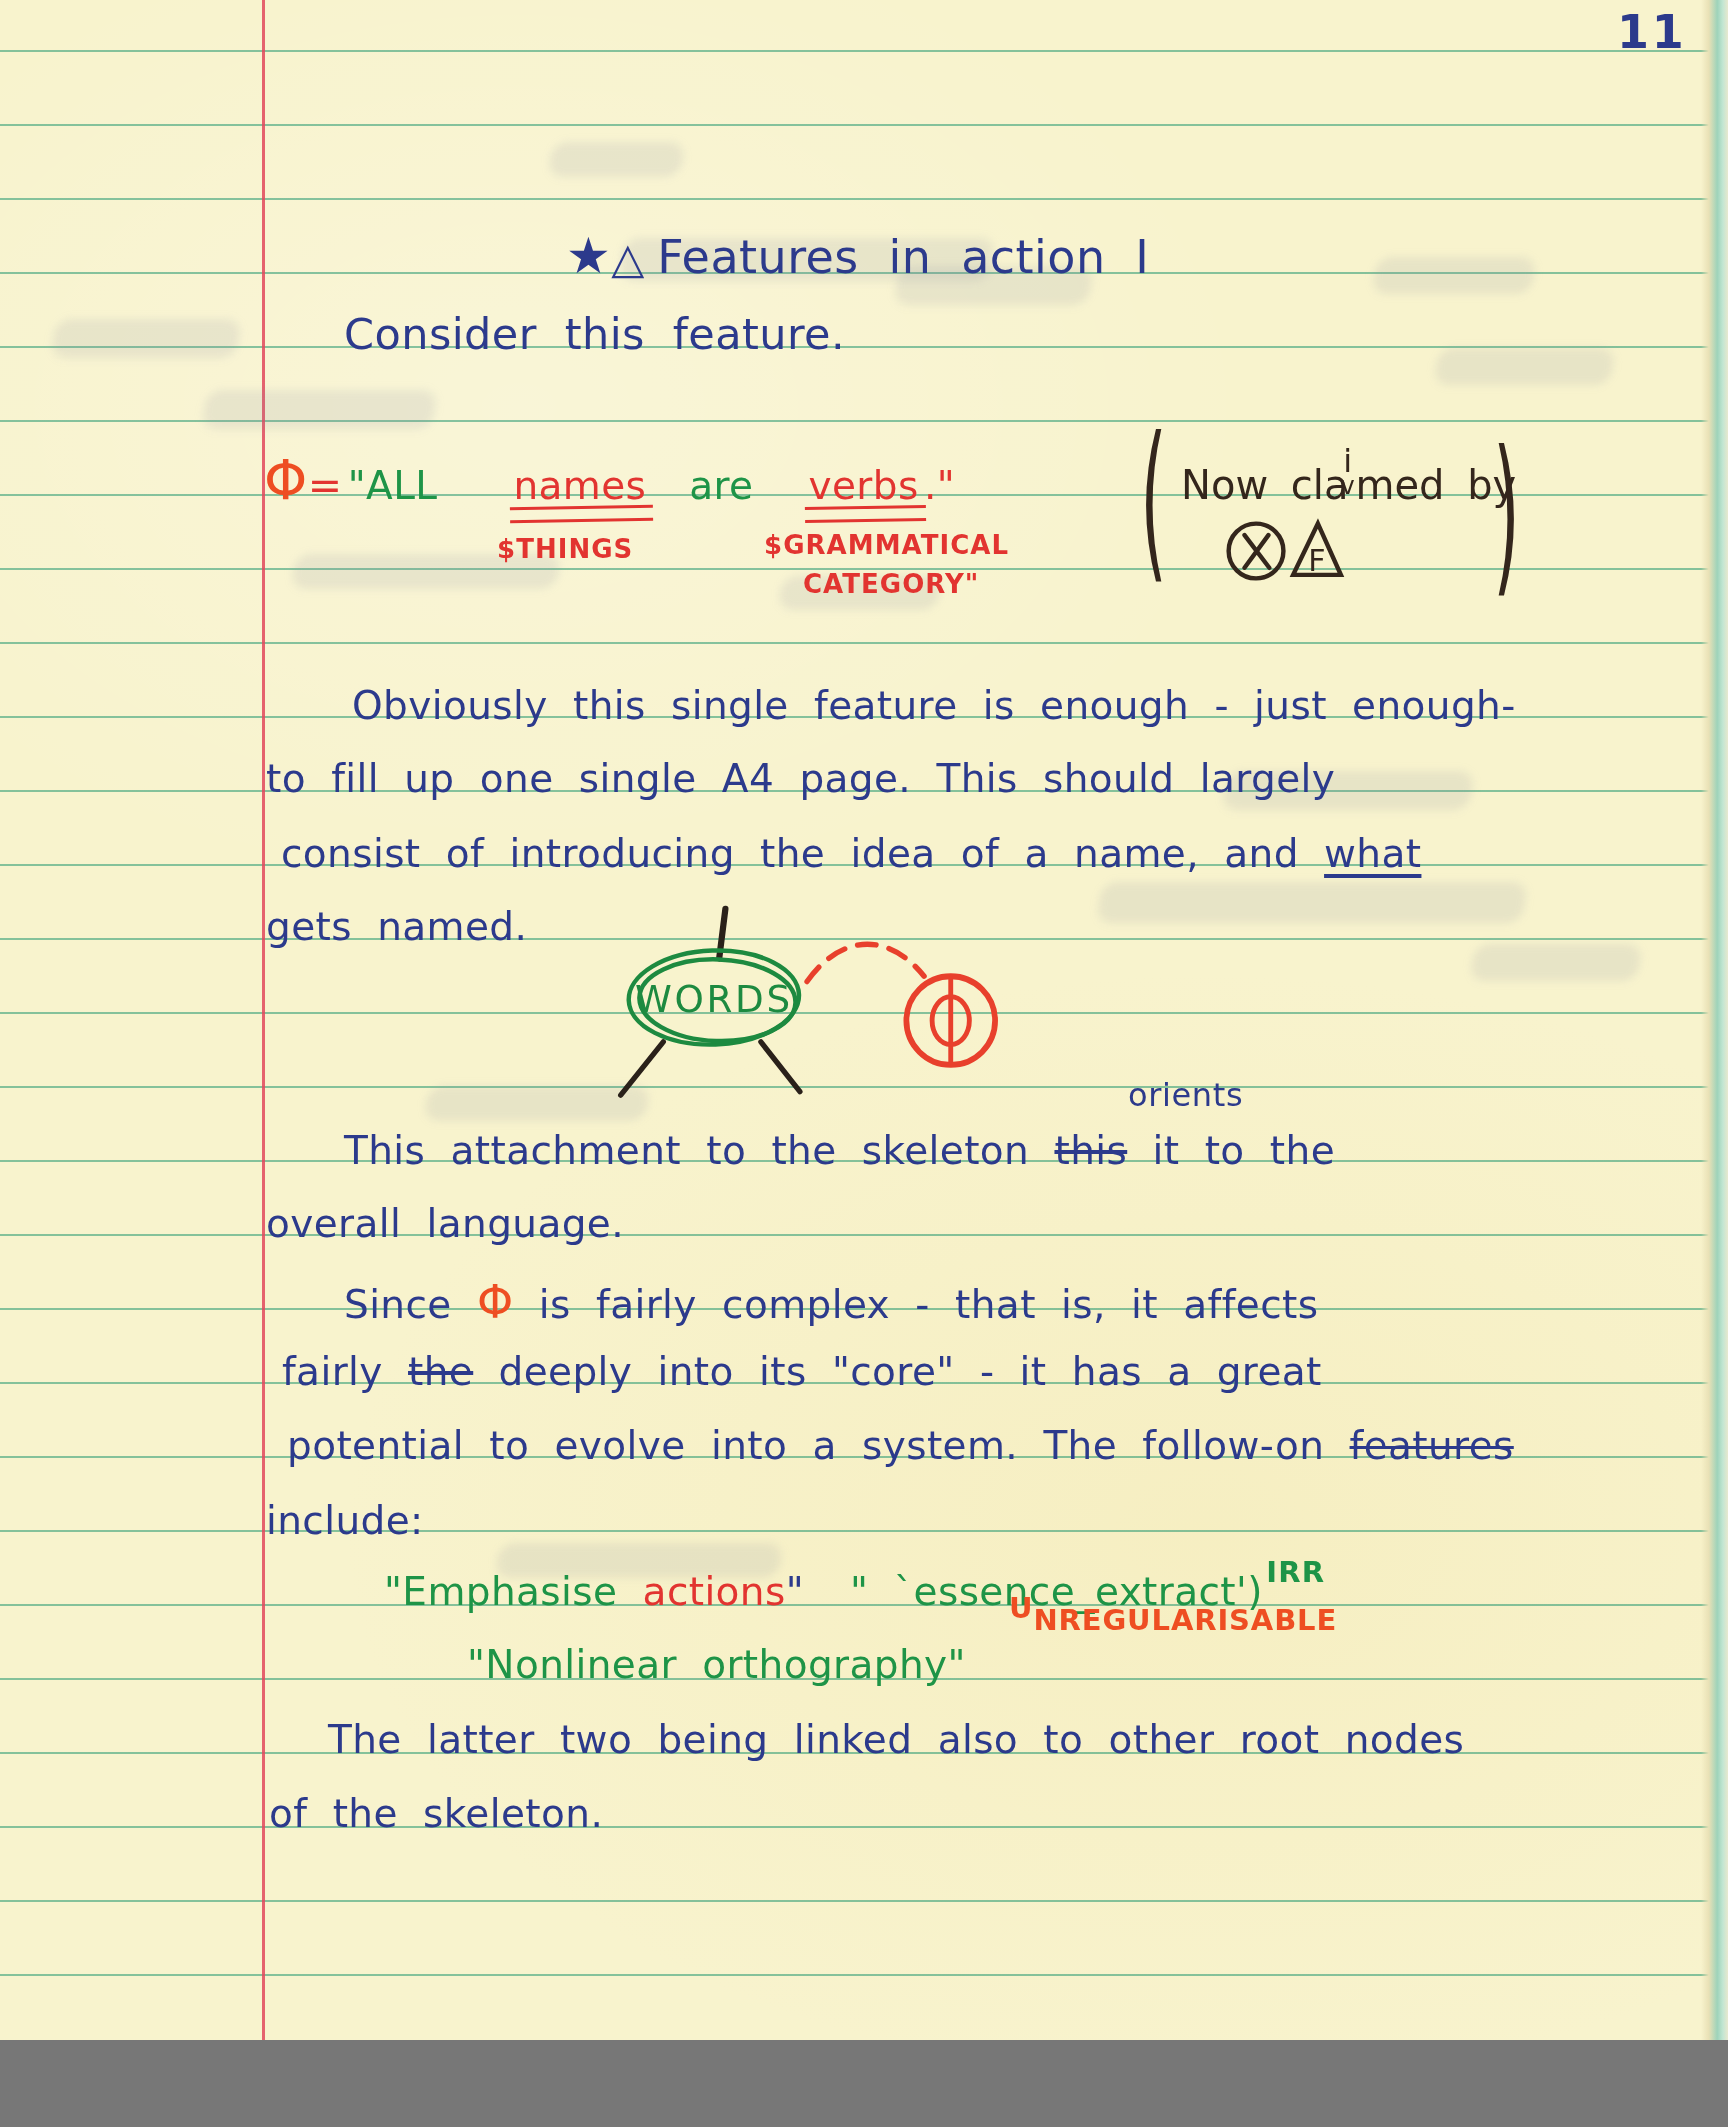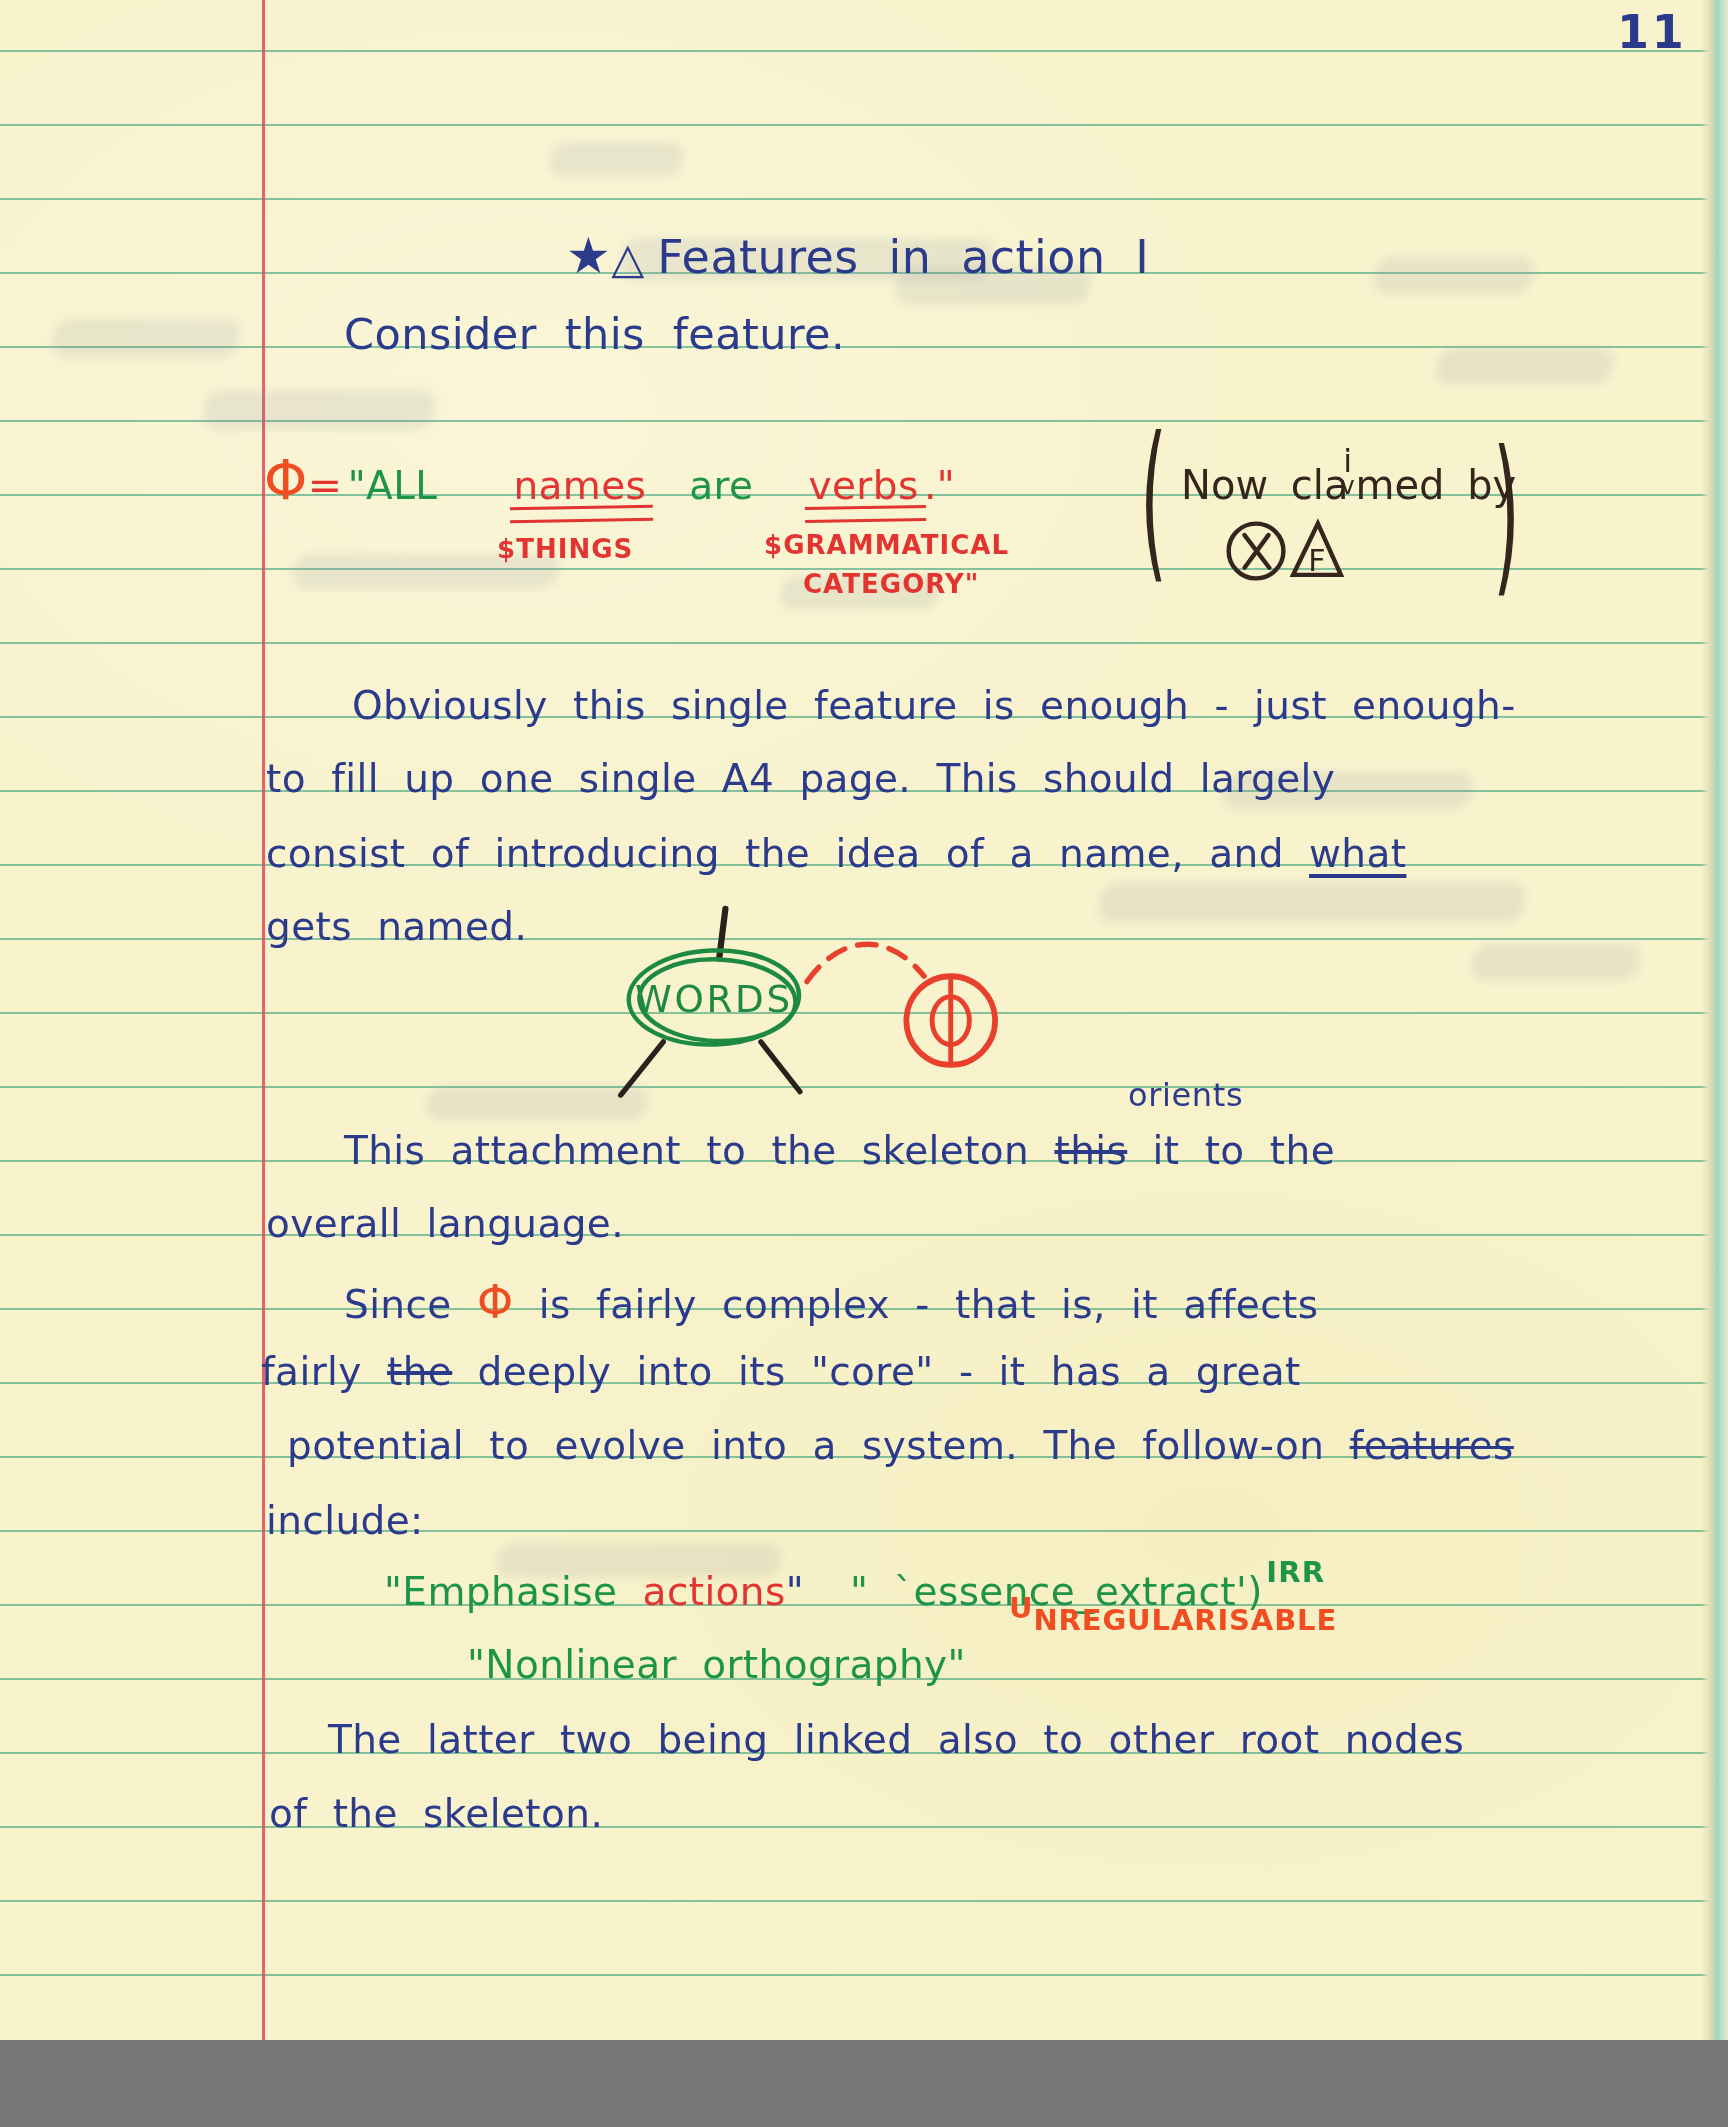--- a/index.html
+++ b/index.html
@@ -122,21 +122,21 @@
           <path d="M106 12 L132 70 L78 70 Z"></path>
         </g>
         <text x="105" y="66" font-size="34" fill="#34261c" text-anchor="middle">F</text>
       </svg>
     </div>
     <span class="paren close">)</span>
   </div>
 
   <div class="hand" style="left:352px;top:683px;">Obviously this single feature is enough - just enough-</div>
   <div class="hand" style="left:266px;top:756px;">to fill up one single A4 page. This should largely</div>
-  <div class="hand" style="left:266px;top:831px;">
+  <div class="hand" style="left:266px;top:831px;padding-left:15px;">
     <span>consist of introducing the idea of a name, and </span><span class="uline">what</span>
   </div>
   <div class="hand" style="left:266px;top:904px;">gets named.</div>
 
   <div style="position:absolute;left:532px;top:891px;">
     <svg width="621" height="253" viewBox="0 0 700 285">
       <path d="M218 20 L211 76" stroke="#2a211a" stroke-width="7" stroke-linecap="round" fill="none"></path>
       <g stroke="#1d8a40" stroke-width="5" fill="none">
         <ellipse cx="205" cy="120" rx="96" ry="53" transform="rotate(-2 205 120)"></ellipse>
         <ellipse cx="209" cy="123" rx="88" ry="46" transform="rotate(2 209 123)"></ellipse>
@@ -155,21 +155,21 @@
 
   <div class="orients">orients</div>
   <div class="hand" style="left:344px;top:1128px;">
     <span>This attachment to the skeleton </span><span class="strike">this</span><span> it to the</span>
   </div>
   <div class="hand" style="left:266px;top:1201px;">overall language.</div>
 
   <div class="hand" style="left:344px;top:1275px;">
     <span>Since </span><span class="org" style="font-size:46px;">Φ</span><span> is fairly complex - that is, it affects</span>
   </div>
-  <div class="hand" style="left:261px;top:1349px;">
+  <div class="hand" style="left:282px;top:1349px;">
     <span>fairly </span><span class="strike">the</span><span> deeply into its "core" - it has a great</span>
   </div>
   <div class="hand" style="left:266px;top:1423px;margin-left:21px;">
     <span>potential to evolve into a system. The follow-on </span><span class="strike-thin">features</span>
   </div>
   <div class="hand" style="left:266px;top:1498px;">include:</div>
 
   <div class="hand" style="left:384px;top:1569px;">
     <span class="grn">"</span><span class="grn">Emphasise </span><span class="red">actions</span><span>"</span><span class="grn q2open">" `</span><span class="grn">essence_extract</span><span class="grn">')</span><span class="sup-irr">IRR</span>
   </div>

